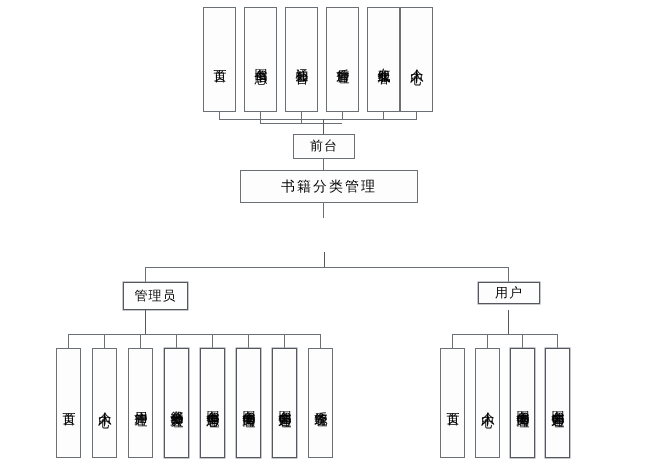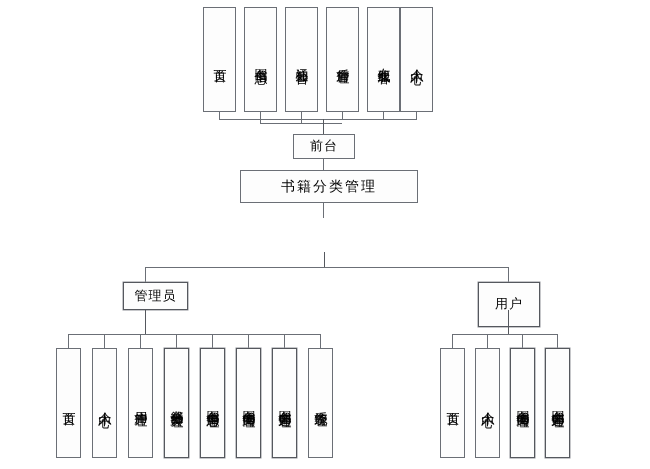--- a/index.html
+++ b/index.html
@@ -107,21 +107,21 @@
 
   <div class="line v thick" style="left:324px; top:252px; height:16px;"></div>
 
   <div class="line h" style="left:145px; top:267px; width:364px;"></div>
   <div class="line v" style="left:145px; top:267px; height:15px;"></div>
   <div class="line v" style="left:508px; top:267px; height:15px;"></div>
 
   <div class="node horizontal strong" style="left:123px; top:282px; width:65px; height:28px;">
     <span>管理员</span>
   </div>
-  <div class="node horizontal strong" style="left:478px; top:282px; width:62px; height:45px;">
+  <div class="node horizontal strong" style="left:478px; top:282px; width:62px; height:22px;">
     <span>用户</span>
   </div>
 
   <div class="line v thick" style="left:145px; top:310px; height:24px;"></div>
   <div class="line v thick" style="left:508px; top:310px; height:24px;"></div>
 
   <div class="line h" style="left:68px; top:334px; width:252px;"></div>
   <div class="line v" style="left:68px; top:334px; height:14px;"></div>
   <div class="line v" style="left:104px; top:334px; height:14px;"></div>
   <div class="line v" style="left:140px; top:334px; height:14px;"></div>

